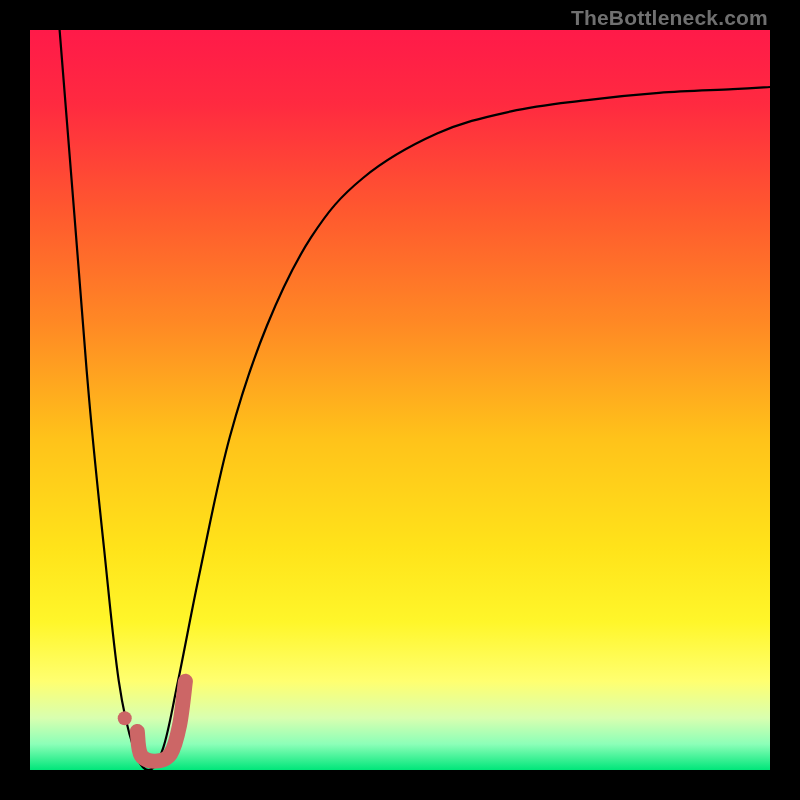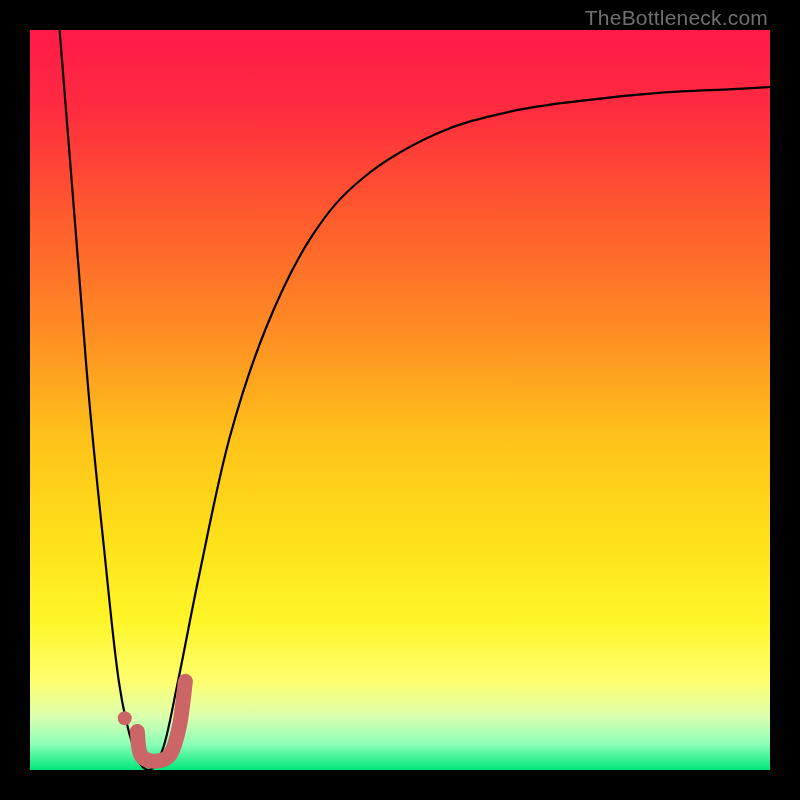--- a/index.html
+++ b/index.html
@@ -33,21 +33,21 @@
     position: absolute;
     inset: 0;
     width: 100%;
     height: 100%;
   }
   .watermark {
     position: absolute;
     top: 6px;
     right: 32px;
     font-size: 21px;
-    font-weight: normal;
+    font-weight: bold;
     color: #707070;
     letter-spacing: 0.2px;
   }
 </style>
 </head>
 <body>
 
 <div class="frame">
 
   <div class="plot-area">

